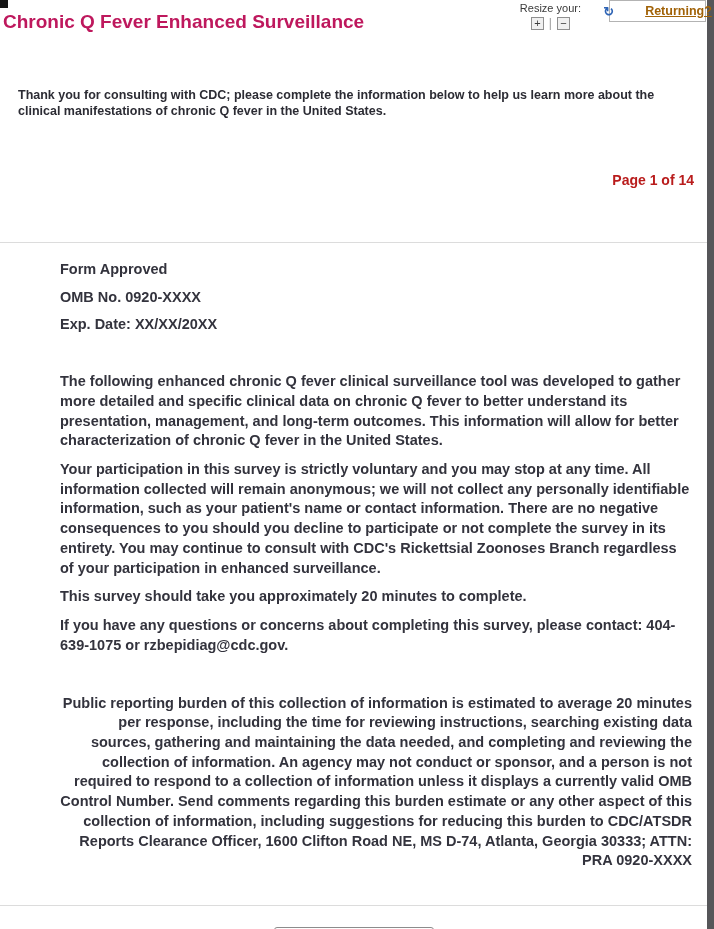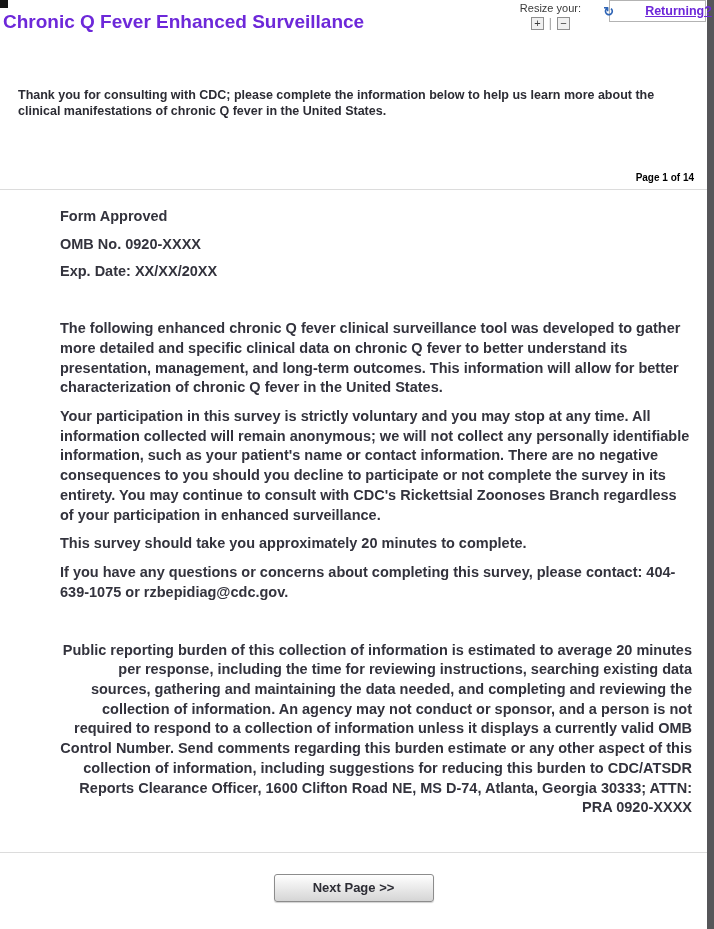--- a/index.html
+++ b/index.html
@@ -23,21 +23,21 @@
   .header {
     position: relative;
     height: 62px;
   }
   .page-title {
     position: absolute;
     left: 3px; top: 11px;
     margin: 0;
     font-size: 19px;
     font-weight: bold;
-    color: #6d28d9;
+    color: #be185d;
   }
   .font-resize {
     position: absolute;
     right: 126px; top: 2px;
     text-align: center;
   }
   .font-resize .label {
     display: block;
     font-size: 11px;
     color: #3a3a3a;
@@ -73,51 +73,52 @@
     gap: 3px;
     text-decoration: none;
     cursor: pointer;
   }
   .returning .refresh-glyph {
     color: #2e64b5;
     font-size: 13px;
     font-weight: bold;
   }
   .returning .returning-label {
-    color: #6d28d9;
+    color: #a16207;
     font-size: 12.5px;
     font-weight: bold;
     text-decoration: underline;
     padding-left: 28px;
   }
   .intro {
     margin: 17px;
     padding: 8px 24px 0 1px;
     font-size: 12.5px;
     font-weight: bold;
     color: #2c2c34;
     line-height: 1.28;
     max-width: 695px;
   }
   .page-indicator {
     margin-top: 53px;
     padding: 0 13px 6px 0;
     text-align: right;
-    font-size: 10px;
+    font-size: 14px;
     font-weight: bold;
-    color: #000000;
+    color: #b91c1c;
   }
   .content {
     border-top: 1px solid #dcdcdc;
     border-bottom: 1px solid #dcdcdc;
     padding: 17px 15px 34px 60px;
     color: #33333d;
     font-weight: bold;
     font-size: 14.5px;
     line-height: 1.36;
+    margin-top: 48px;
   }
   .content p { margin: 9px 0; }
   .content p.omb-line { margin: 0 0 8px 0; }
   .content p.lead { margin-top: 37px; }
   .content p.burden { margin-top: 38px; margin-bottom: 0; text-align: right; }
   .footer {
     padding-top: 21px;
     text-align: center;
   }
   .next-button {

